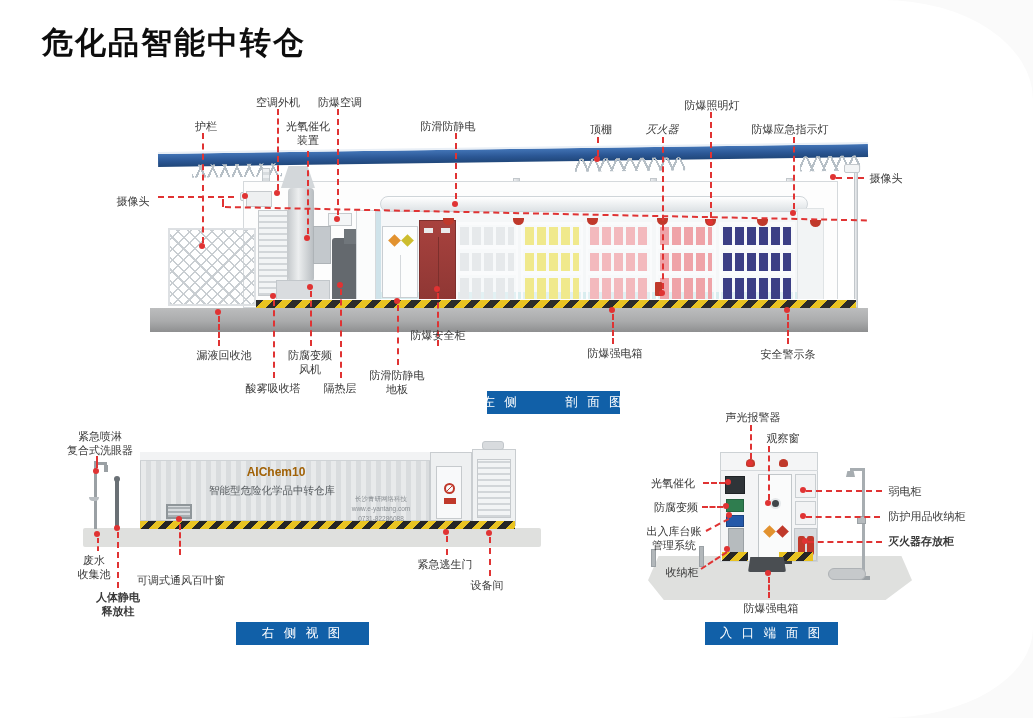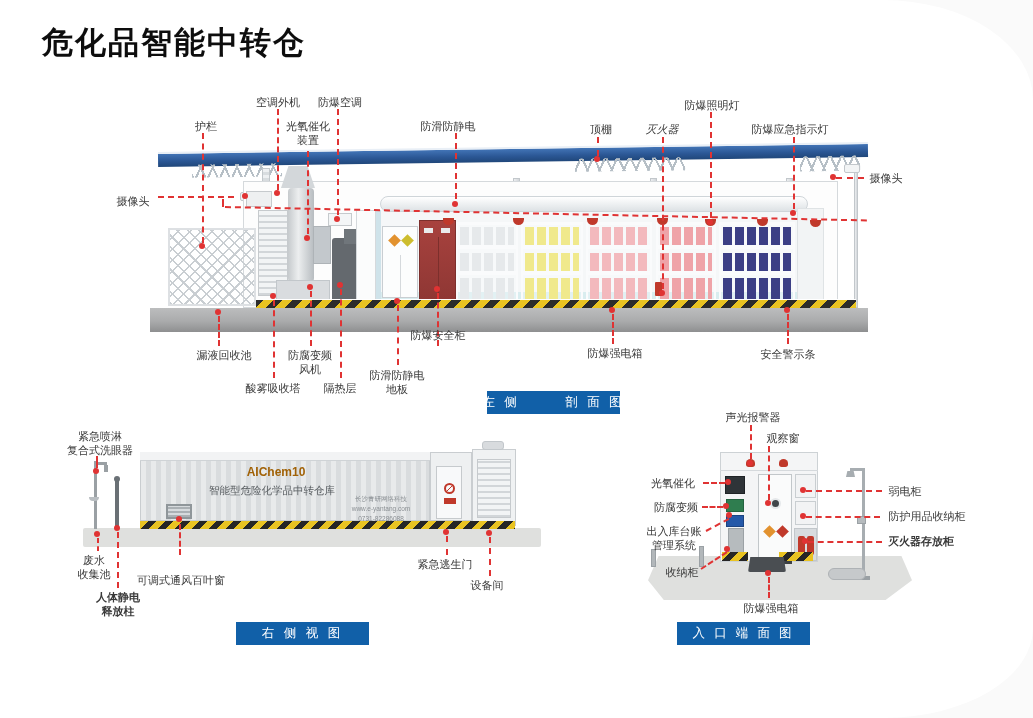--- a/index.html
+++ b/index.html
@@ -353,15 +353,15 @@
     <div class="lbl" style="left:673px;top:476px;">光氧催化</div>
     <div class="lbl" style="left:676px;top:500px;">防腐变频</div>
     <div class="lbl" style="left:674px;top:524px;">出入库台账
 管理系统</div>
     <div class="lbl" style="left:682px;top:565px;">收纳柜</div>
     <div class="lbl" style="left:905px;top:484px;">弱电柜</div>
     <div class="lbl" style="left:927px;top:509px;">防护用品收纳柜</div>
     <div class="lbl" style="left:921px;top:534px;font-weight:bold;">灭火器存放柜</div>
     <div class="lbl" style="left:771px;top:601px;">防爆强电箱</div>
 
-    <div class="cap" style="left:677px;top:622px;font-family:Liberation Serif, serif;">入 口 端 面 图</div>
+    <div class="cap" style="left:705px;top:622px;">入 口 端 面 图</div>
   </section>
 </div>
 
 </body></html>

